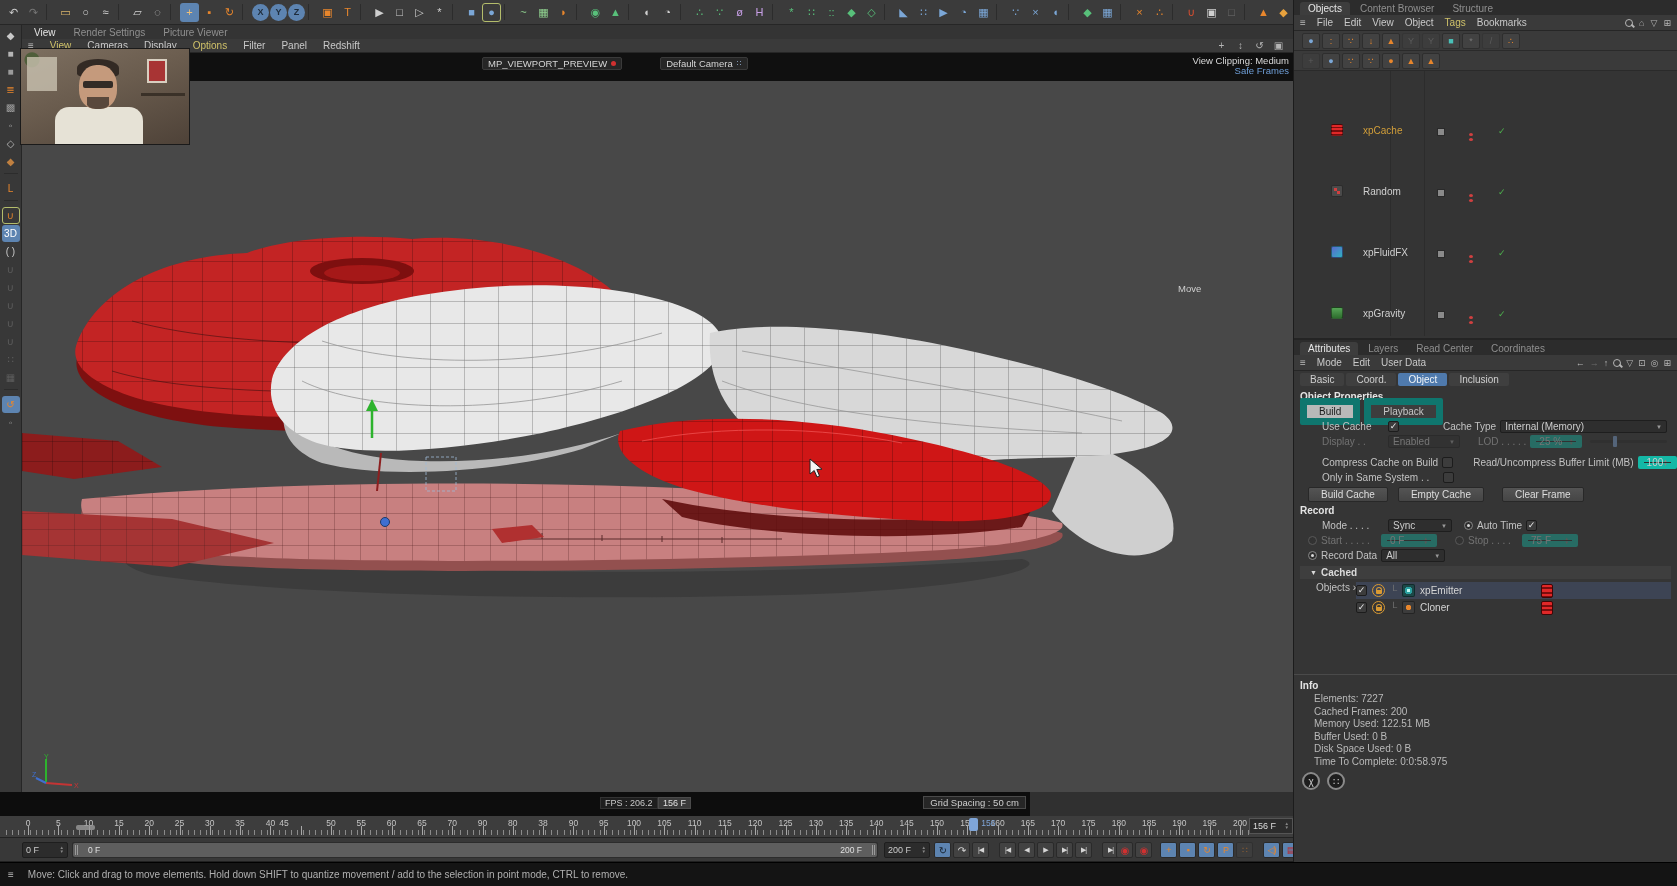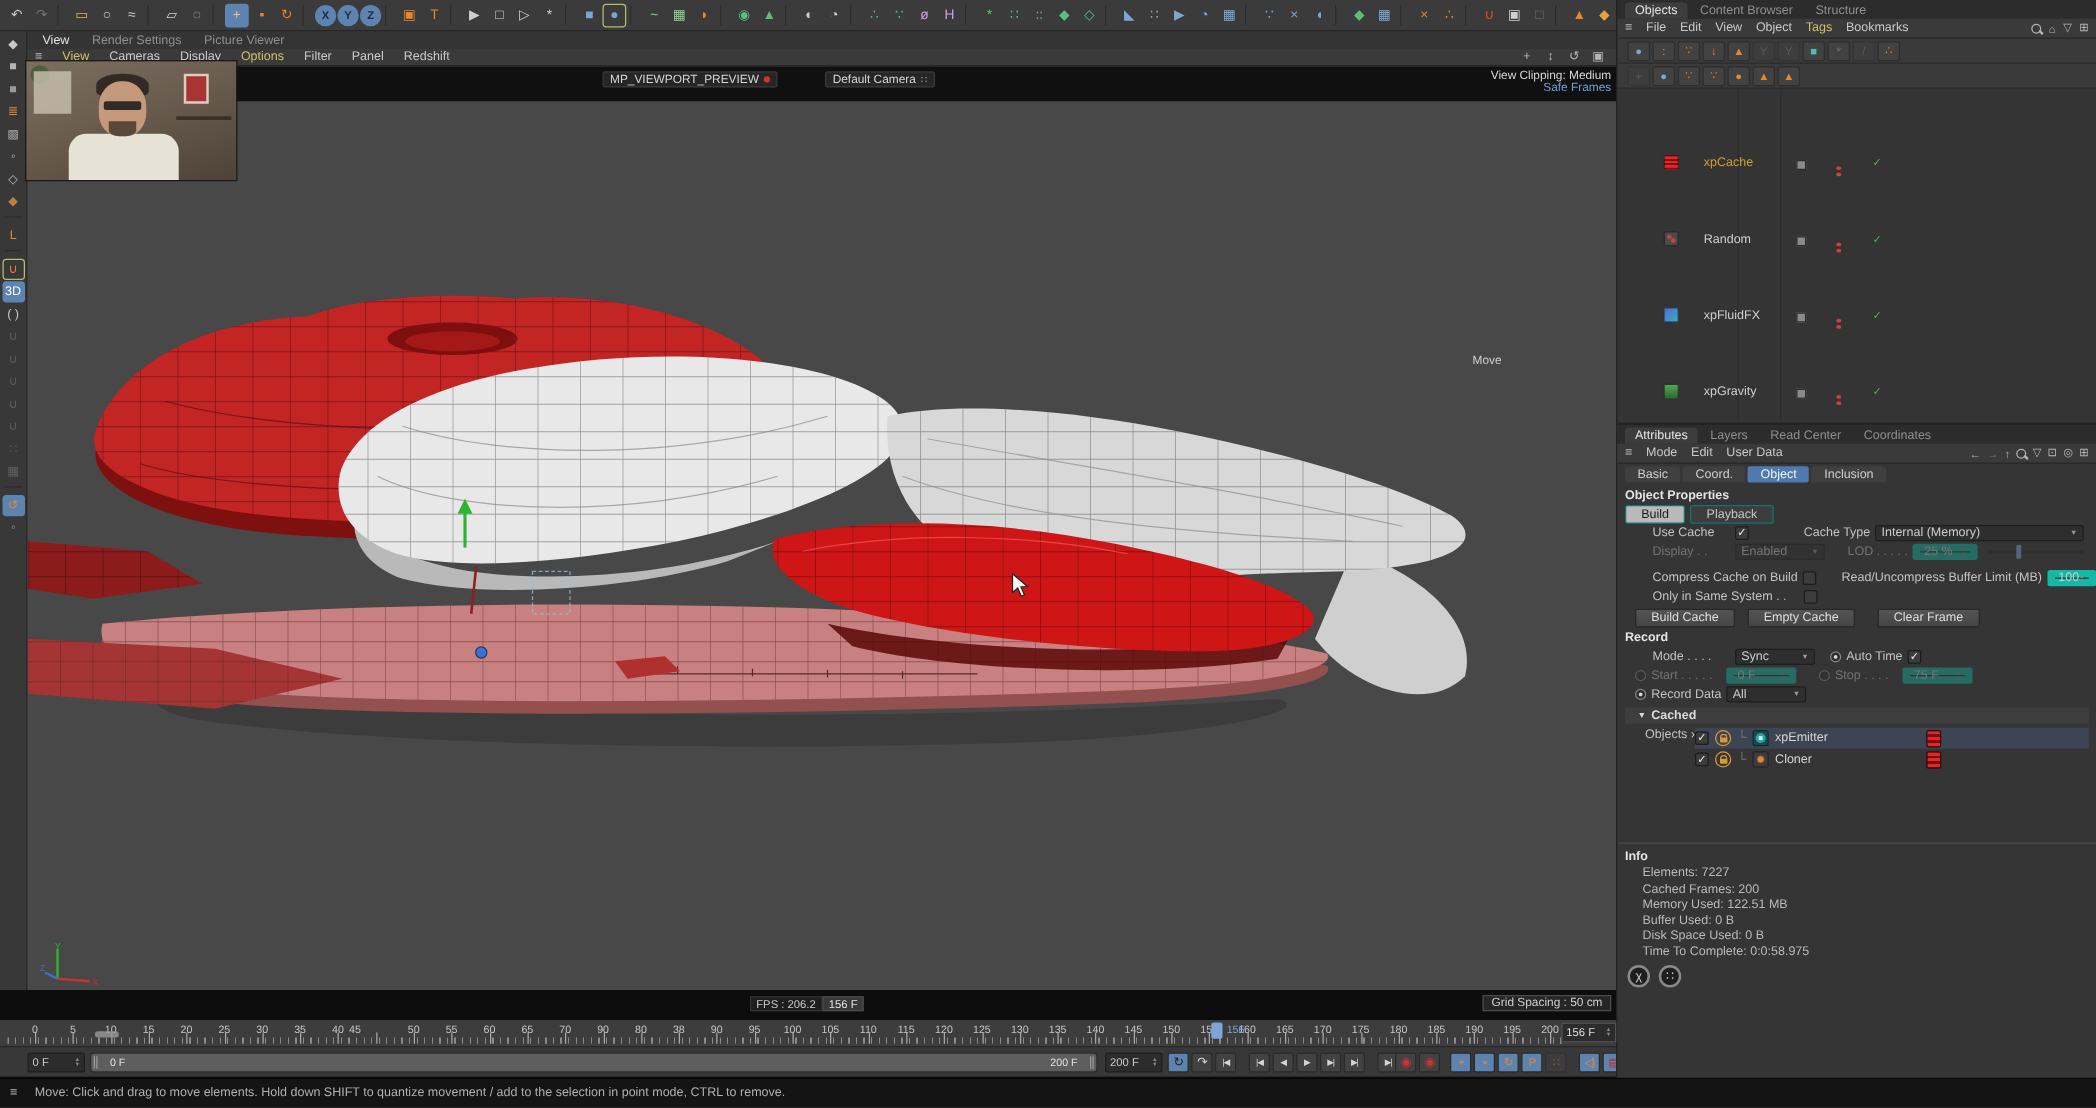--- a/index.html
+++ b/index.html
@@ -65,21 +65,21 @@
   .wc-plant{position:absolute;left:2px;top:2px;width:18px;height:22px;background:radial-gradient(circle at 50% 40%,#4f5e3a 0 7px,transparent 8px);}
   .wc-poster{position:absolute;right:22px;top:10px;width:20px;height:24px;background:#a83434;border:2px solid #d8cfc0;}
   .wc-shelf{position:absolute;right:4px;top:44px;width:44px;height:3px;background:#3a3128;}
   .wc-head{position:absolute;left:58px;top:16px;width:38px;height:44px;background:#c59a7c;border-radius:46% 46% 42% 42%;}
   .wc-hair{position:absolute;left:56px;top:10px;width:42px;height:18px;background:#332a24;border-radius:50% 50% 20% 20%;}
   .wc-glasses{position:absolute;left:62px;top:32px;width:30px;height:7px;background:#181818;border-radius:2px;opacity:.85;}
   .wc-beard{position:absolute;left:66px;top:48px;width:22px;height:12px;background:#3d332c;border-radius:0 0 40% 40%;opacity:.8;}
   .wc-body{position:absolute;left:34px;top:58px;width:88px;height:42px;background:#e6e2d6;border-radius:14px 14px 0 0;}
 
   
-  .fps-strip{position:absolute;left:0;top:792px;width:1293px;height:24px;background:#0d0d0d;}
+  .fps-strip{position:absolute;left:0;top:792px;width:1030px;height:24px;background:#0d0d0d;}
   .fps{position:absolute;left:600px;top:5px;background:#1e1e1e;border:1px solid #333;padding:0 4px;height:12px;
        font-size:9px;color:#c9c9c9;line-height:11px;}
   .framebadge{position:absolute;left:658px;top:5px;background:#3a3a3a;border:1px solid #4a4a4a;padding:0 4px;height:12px;
        font-size:9px;color:#e0e0e0;line-height:11px;}
   .gridspacing{position:absolute;right:4px;top:4px;background:#262626;border:1px solid #4a4a4a;padding:0 6px;height:13px;
        font-size:9.5px;color:#cfcfcf;line-height:12px;}
   .ruler{position:absolute;left:0;top:816px;width:1296px;height:22px;background:#3d3d3d;border-bottom:1px solid #222;}
   .ruler-ticks{position:absolute;left:6px;right:46px;bottom:2px;height:5px;
        background:repeating-linear-gradient(90deg,#8a8a8a 0 1px,transparent 1px 6.06px);}
   .rlabel{position:absolute;top:2px;transform:translateX(-50%);font-size:8.5px;color:#c5c5c5;}
@@ -175,21 +175,21 @@
   .cb.off{color:transparent;}
   .radio{width:9px;height:9px;border-radius:50%;border:1px solid #888;position:relative;flex:none;background:#2e2e2e;}
   .radio.on::after{content:"";position:absolute;inset:2px;border-radius:50%;background:#d8d8d8;}
   .dd{background:#2e2e2e;border:1px solid #1e1e1e;border-radius:2px;height:13px;display:flex;align-items:center;
       padding:0 4px;color:#cccccc;gap:4px;}
   .dd .dda{margin-left:auto;font-size:6px;color:#999;}
   .numf{background:#2e2e2e;border:6px solid #14b8a6;border-radius:2px;height:13px;display:flex;align-items:center;
       padding:0 3px;color:#ccc;}
   .slider{flex:1;height:3px;background:#2a2a2a;border-radius:2px;position:relative;margin:0 4px;}
   .slider-handle{position:absolute;left:30%;top:-4px;width:4px;height:11px;background:#7fa5d8;border-radius:1px;}
-  .modebtn{padding:1px 12px;background:#3d3d3d;border:1px solid #0f766e;border-radius:2px;color:#c5c5c5;}
+  .modebtn{padding:1px 12px;background:#3d3d3d;border:7px solid #0f766e;border-radius:2px;color:#c5c5c5;}
   .modebtn.active{background:#b9b9b9;color:#1a1a1a;}
   .formbtn{background:linear-gradient(#545454,#454545);border:1px solid #282828;border-radius:2px;
       padding:1px 12px;color:#dedede;margin-right:6px;}
   .cachedhdr{height:13px;background:#3e3e3e;display:flex;align-items:center;gap:4px;color:#dadada;
       padding-left:10px;margin:3px 0;font-weight:bold;}
   .crow{display:flex;align-items:center;height:17px;gap:5px;padding-left:60px;}
   .crow.hl{background:#3d4document4;}
   .lockbadge{width:13px;height:13px;border:1.5px solid #d99a33;border-radius:50%;position:relative;flex:none;}
   .lockbadge::before{content:"";position:absolute;left:3px;top:1.5px;width:4px;height:3px;border:1px solid #d99a33;
       border-bottom:none;border-radius:3px 3px 0 0;}

